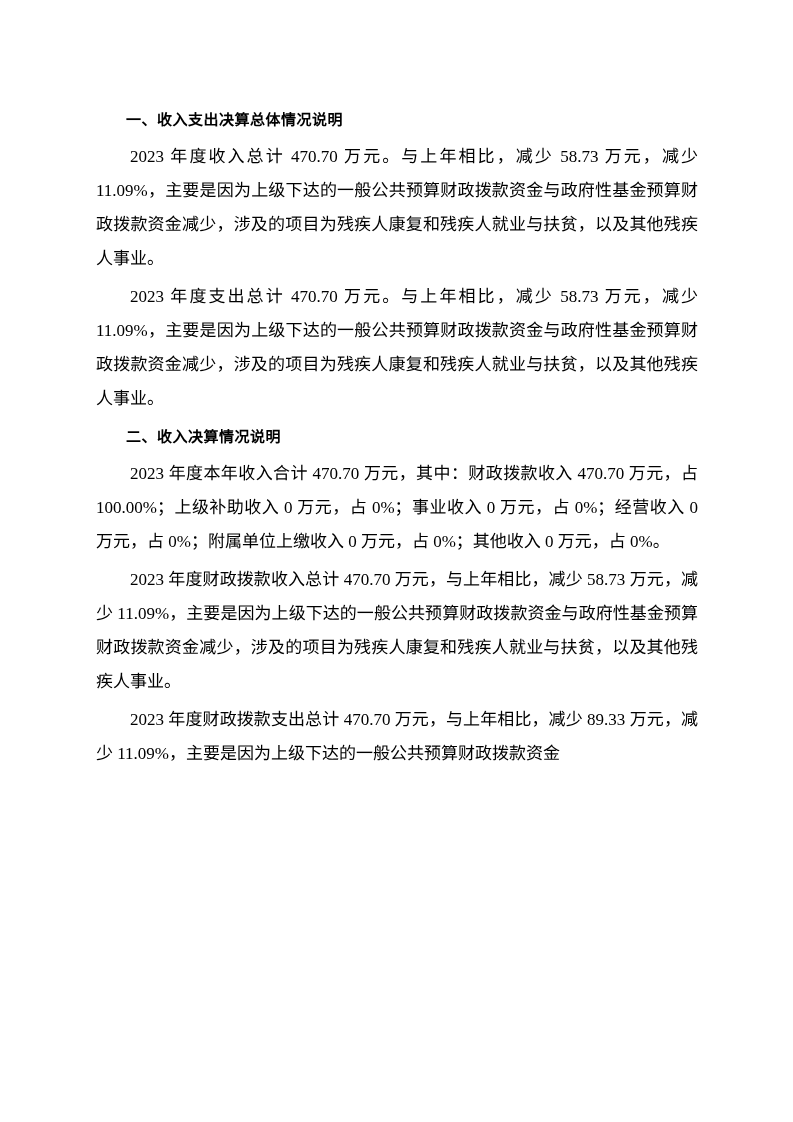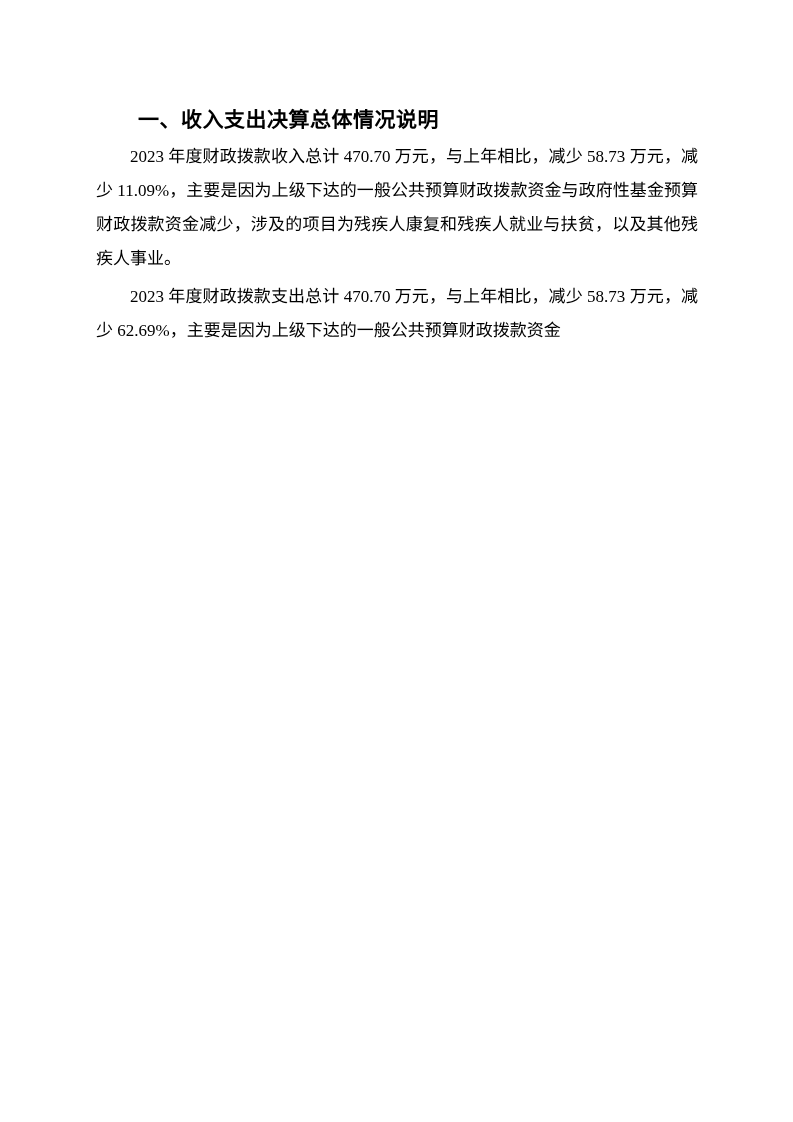--- a/index.html
+++ b/index.html
@@ -20,21 +20,21 @@
     top: 103px;
     width: 602px;
     color: #000000;
   }
   .doc-section {
     margin: 0;
   }
   .doc-heading {
     font-family: "Liberation Sans", "DejaVu Sans", sans-serif;
     font-weight: bold;
-    font-size: 21px;
+    font-size: 15px;
     line-height: 34px;
     text-indent: 2em;
     letter-spacing: 0.5px;
     margin: 0 0 3px 0;
     color: #000000;
   }
   .doc-para {
     font-family: "Liberation Serif", "DejaVu Serif", serif;
     font-size: 17px;
     line-height: 34px;
@@ -46,23 +46,29 @@
   }
 </style>
 </head>
 <body>
 
 <div class="page">
   <div class="content">
 
     <section class="doc-section">
       <h2 class="doc-heading">一、收入支出决算总体情况说明</h2>
+      <p class="doc-para">2023 年度收入总计 470.70 万元。与上年相比，减少 58.73 万元，减少 11.09%，主要是因为上级下达的一般公共预算财政拨款资金与政府性基金预算财政拨款资金减少，涉及的项目为残疾人康复和残疾人就业与扶贫，以及其他残疾人事业。</p>
+      <p class="doc-para">2023 年度支出总计 470.70 万元。与上年相比，减少 58.73 万元，减少 11.09%，主要是因为上级下达的一般公共预算财政拨款资金与政府性基金预算财政拨款资金减少，涉及的项目为残疾人康复和残疾人就业与扶贫，以及其他残疾人事业。</p>
     </section>
 
+    <section class="doc-section">
+      <h2 class="doc-heading">二、收入决算情况说明</h2>
+      <p class="doc-para">2023 年度本年收入合计 470.70 万元，其中：财政拨款收入 470.70 万元，占 100.00%；上级补助收入 0 万元，占 0%；事业收入 0 万元，占 0%；经营收入 0 万元，占 0%；附属单位上缴收入 0 万元，占 0%；其他收入 0 万元，占 0%。</p>
+    </section>
 
 
     <section class="doc-section">
       <p class="doc-para">2023 年度财政拨款收入总计 470.70 万元，与上年相比，减少 58.73 万元，减少 11.09%，主要是因为上级下达的一般公共预算财政拨款资金与政府性基金预算财政拨款资金减少，涉及的项目为残疾人康复和残疾人就业与扶贫，以及其他残疾人事业。</p>
-      <p class="doc-para">2023 年度财政拨款支出总计 470.70 万元，与上年相比，减少 58.73 万元，减少 62.69%，主要是因为上级下达的一般公共预算财政拨款资金</p>
+      <p class="doc-para">2023 年度财政拨款支出总计 470.70 万元，与上年相比，减少 89.33 万元，减少 11.09%，主要是因为上级下达的一般公共预算财政拨款资金</p>
     </section>
 
   </div>
 </div>
 
 </body></html>

